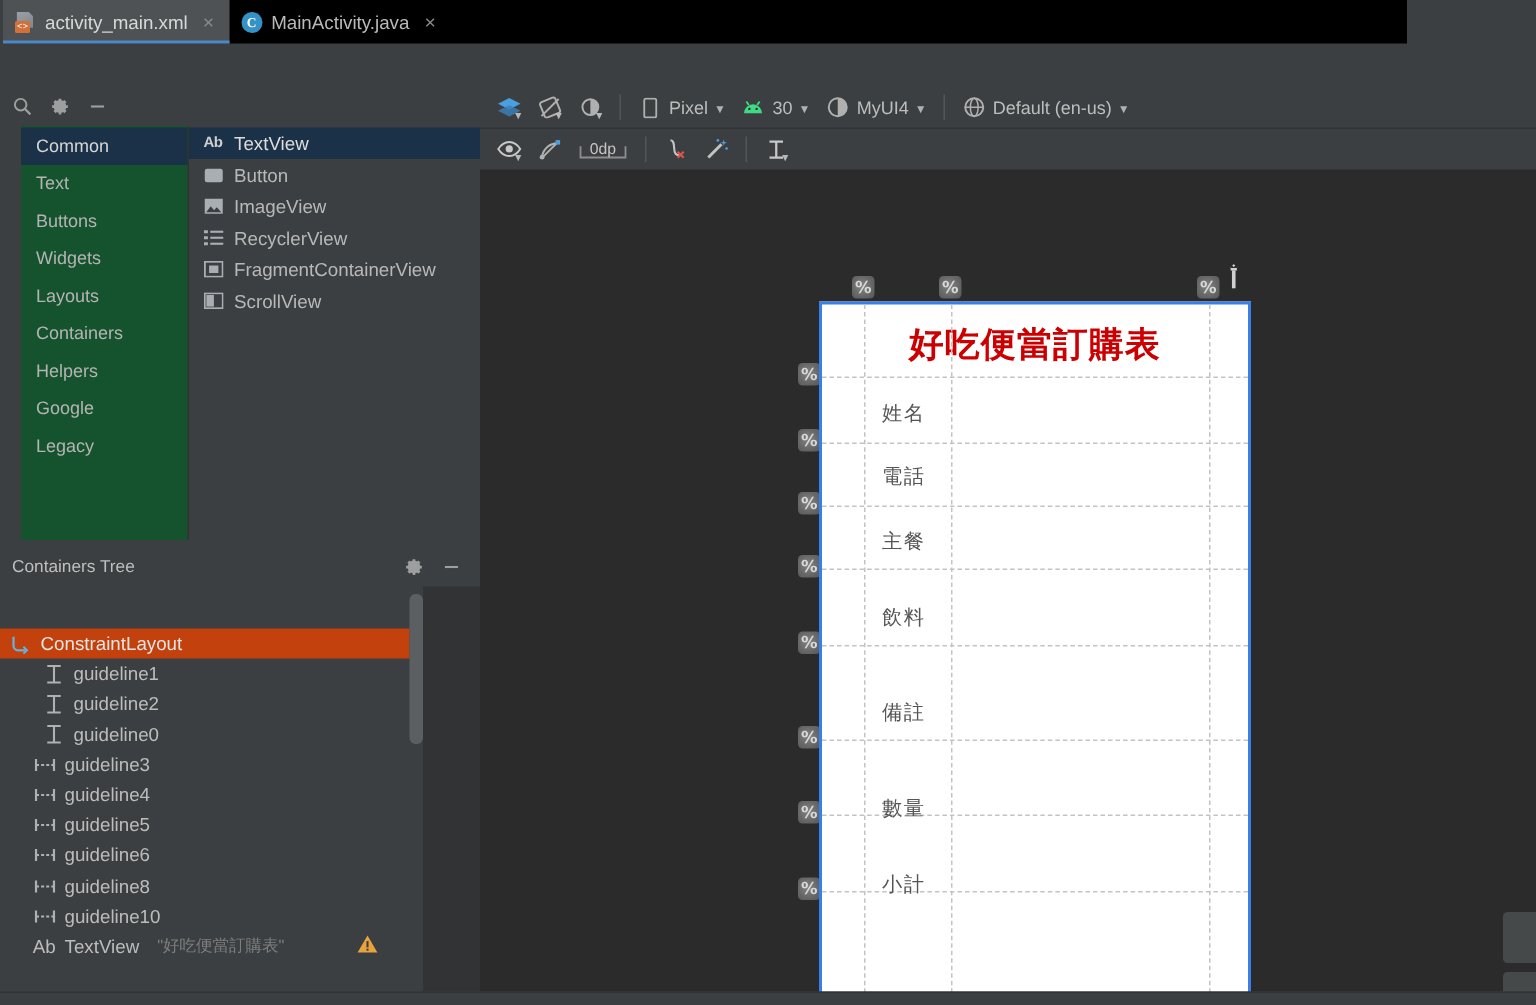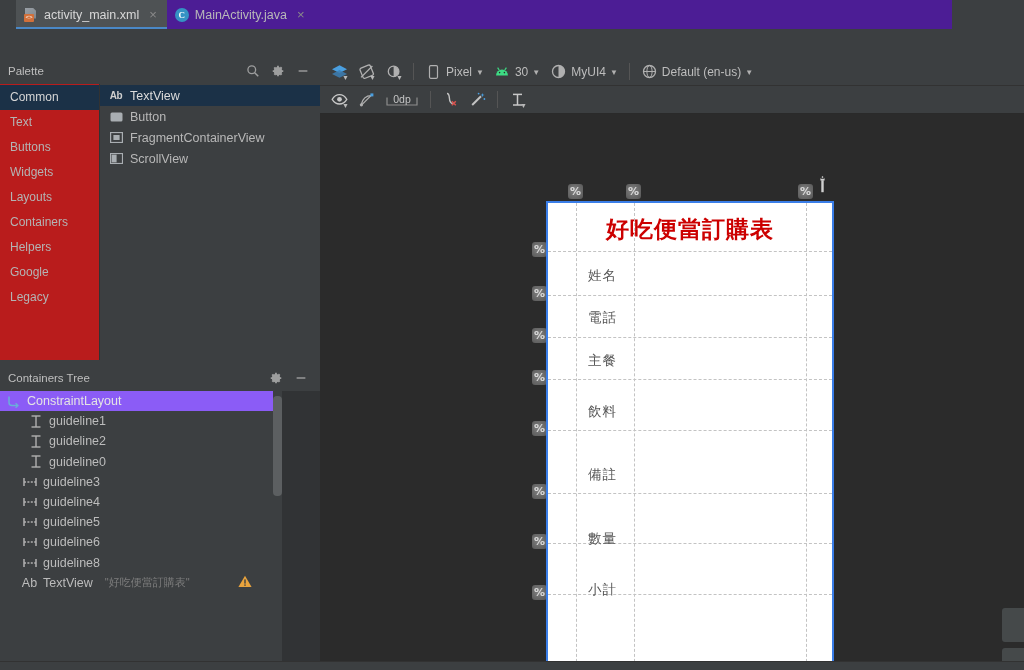--- a/index.html
+++ b/index.html
@@ -8,22 +8,22 @@
     background:#3c3f41;
     font-family:"Liberation Sans", sans-serif;
     font-size:12px;
     color:#bbbbbb;
     -webkit-font-smoothing:antialiased;
   }
   #app{ position:relative; width:1024px; height:670px; }
 
   
   .tabbar{
-    position:absolute; left:16px; top:0; width:936px; height:29px;
-    background:#4c1d95; display:flex; align-items:stretch;
+    position:absolute; left:2px; top:0; width:936px; height:29px;
+    background:#000000; display:flex; align-items:stretch;
   }
   .tab{
     display:flex; align-items:center; gap:6px;
     padding:0 10px 0 8px; height:29px; position:relative;
     cursor:default; color:#b9b9b9; font-size:12.5px;
   }
   .tab.active{ background:#4e5254; color:#d8d8d8; }
   .tab.active::after{
     content:""; position:absolute; left:0; right:0; bottom:0; height:2px;
     background:#4a88c7;
@@ -62,22 +62,23 @@
     height:26px; display:flex; align-items:center;
     padding:0 6px 0 8px; color:#bfbfbf; font-size:11.5px;
     background:#3c3f41;
   }
   .panel-head .title{ flex:1; }
   .panel-head .tools{ display:flex; align-items:center; gap:11px; padding-right:4px;}
   .hdr-ic{ width:14px; height:14px; display:block; opacity:.78; }
 
   .palette-body{ display:flex; height:276px; }
   .palette-cats{
-    width:100px; background:#b91c1c; border-right:1px solid #323232;
+    width:112px; background:#14532d; border-right:1px solid #323232;
     padding-top:1px;
+    margin-left:14px;
   }
   .cat{
     height:25px; line-height:25px; padding-left:10px;
     font-size:12px; color:#b4b4b4; cursor:default;
   }
   .cat.selected{ background:#1b3147; color:#d6d6d6; }
   .palette-items{ flex:1; background:#3c3f41; padding-top:1px; }
   .pitem{
     height:21px; display:flex; align-items:center; gap:7px;
     padding-left:9px; font-size:12.5px; color:#b8b8b8; cursor:default;
@@ -92,21 +93,21 @@
   }
   .tree-body{
     position:absolute; left:0; top:26px; width:282px; bottom:0;
     background:#3c3f41; overflow:hidden;
   }
   .trow{
     height:20.2px; display:flex; align-items:center; gap:6px;
     padding-left:6px; font-size:12.5px; color:#bcbcbc; cursor:default;
     white-space:nowrap;
   }
-  .trow.selected{ background:#8b5cf6; color:#e4e4e4; }
+  .trow.selected{ background:#c2410c; color:#e4e4e4;margin-top:28px; }
   .trow .ind{ display:inline-block; }
   .tic{ width:15px; height:14px; flex:0 0 15px; display:flex; align-items:center; justify-content:center;}
   .tval{ color:#7d7d7d; font-size:11px; margin-left:6px;}
   .twarn{ margin-left:auto; margin-right:30px; }
   .tree-scroll-track{
     position:absolute; right:38px; top:26px; width:9px; bottom:0; background:#3c3f41;
   }
   .tree-scroll-thumb{
     position:absolute; right:38px; top:31px; width:9px; height:100px;
     background:#5c5f61; border-radius:4px;
@@ -208,21 +209,20 @@
     </div>
     <div class="tab">
       <span class="ic-java">C</span>
       <span>MainActivity.java</span>
       <span class="tab-close">×</span>
     </div>
   </div>
 
   <div class="palette-panel">
     <div class="panel-head">
-      <span class="title">Palette</span>
       <span class="tools">
         <svg class="hdr-ic" viewBox="0 0 16 16">
           <circle cx="6.6" cy="6.6" r="4.4" fill="none" stroke="#b9b9b9" stroke-width="1.5"></circle>
           <line x1="9.9" y1="9.9" x2="14" y2="14" stroke="#b9b9b9" stroke-width="1.7"></line>
         </svg>
         <svg class="hdr-ic" viewBox="0 0 16 16">
           <path fill="#b9b9b9" d="M8 5.2A2.8 2.8 0 108 10.8 2.8 2.8 0 008 5.2zm0 4.2a1.4 1.4 0 110-2.8 1.4 1.4 0 010 2.8z"></path>
           <path fill="#b9b9b9" d="M14 7h-1.3a4.8 4.8 0 00-.6-1.4l.9-.9-1.7-1.7-.9.9A4.8 4.8 0 009 3.3V2H6.9v1.3a4.8 4.8 0 00-1.4.6l-.9-.9-1.7 1.7.9.9A4.8 4.8 0 003.3 7H2v2.1h1.3c.13.5.33.96.6 1.4l-.9.9 1.7 1.7.9-.9c.44.27.9.47 1.4.6V14H9v-1.2c.5-.13.96-.33 1.4-.6l.9.9 1.7-1.7-.9-.9c.27-.44.47-.9.6-1.4H14z"></path>
         </svg>
         <svg class="hdr-ic" viewBox="0 0 16 16">
@@ -255,20 +255,42 @@
           <span class="pic">
             <svg width="13" height="10" viewBox="0 0 13 10">
                 <rect x=".5" y=".5" width="12" height="9" rx="1.5" fill="#a9aeb2"></rect>
               </svg>
           </span>
           <span>Button</span>
         </div>
         <div class="pitem">
           <span class="pic">
             <svg width="13" height="11" viewBox="0 0 13 11">
+                <rect x=".5" y=".5" width="12" height="10" fill="#a9aeb2"></rect>
+                <path d="M1.5 9.5l3-4 2.2 2.6 1.8-2 3 3.4z" fill="#3c3f41"></path>
+              </svg>
+          </span>
+          <span>ImageView</span>
+        </div>
+        <div class="pitem">
+          <span class="pic">
+            <svg width="13" height="11" viewBox="0 0 13 11">
+              <rect x="0" y="0.5" width="2.6" height="2" fill="#a9aeb2"></rect>
+                <rect x="4.2" y="0.8" width="8.8" height="1.4" fill="#a9aeb2"></rect>
+              <rect x="0" y="4.5" width="2.6" height="2" fill="#a9aeb2"></rect>
+                <rect x="4.2" y="4.8" width="8.8" height="1.4" fill="#a9aeb2"></rect>
+              <rect x="0" y="8.5" width="2.6" height="2" fill="#a9aeb2"></rect>
+                <rect x="4.2" y="8.8" width="8.8" height="1.4" fill="#a9aeb2"></rect>
+            </svg>
+          </span>
+          <span>RecyclerView</span>
+        </div>
+        <div class="pitem">
+          <span class="pic">
+            <svg width="13" height="11" viewBox="0 0 13 11">
                 <rect x=".6" y=".5" width="11.8" height="10" fill="none" stroke="#a9aeb2" stroke-width="1.2"></rect>
                 <rect x="3.4" y="3" width="6.2" height="5" fill="#a9aeb2"></rect>
               </svg>
           </span>
           <span>FragmentContainerView</span>
         </div>
         <div class="pitem">
           <span class="pic">
             <svg width="13" height="11" viewBox="0 0 13 11">
                 <rect x=".5" y=".5" width="12" height="10" fill="none" stroke="#a9aeb2" stroke-width="1.2"></rect>
@@ -391,20 +413,31 @@
         <span class="ind" style="width:10px"></span>
         <span class="tic">
           <svg width="14" height="12" viewBox="0 0 14 12">
               <line x1="1" y1="2" x2="1" y2="10" stroke="#b0b0b0" stroke-width="1.5"></line>
               <line x1="1" y1="6" x2="13" y2="6" stroke="#b0b0b0" stroke-width="1.4" stroke-dasharray="2 1.4"></line>
               <line x1="13" y1="2" x2="13" y2="10" stroke="#b0b0b0" stroke-width="1.5"></line>
             </svg>
         </span>
         <span>guideline8</span>
       </div>
+      <div class="trow">
+        <span class="ind" style="width:10px"></span>
+        <span class="tic">
+          <svg width="14" height="12" viewBox="0 0 14 12">
+              <line x1="1" y1="2" x2="1" y2="10" stroke="#b0b0b0" stroke-width="1.5"></line>
+              <line x1="1" y1="6" x2="13" y2="6" stroke="#b0b0b0" stroke-width="1.4" stroke-dasharray="2 1.4"></line>
+              <line x1="13" y1="2" x2="13" y2="10" stroke="#b0b0b0" stroke-width="1.5"></line>
+            </svg>
+        </span>
+        <span>guideline10</span>
+      </div>
 
       <div class="trow">
         <span class="ind" style="width:10px"></span>
         <span class="tic">
             <span class="ab">Ab</span>
           </span>
         <span>TextView</span>
         <span class="tval">"好吃便當訂購表"</span>
         <span class="twarn">
           <svg width="14" height="13" viewBox="0 0 14 13">

